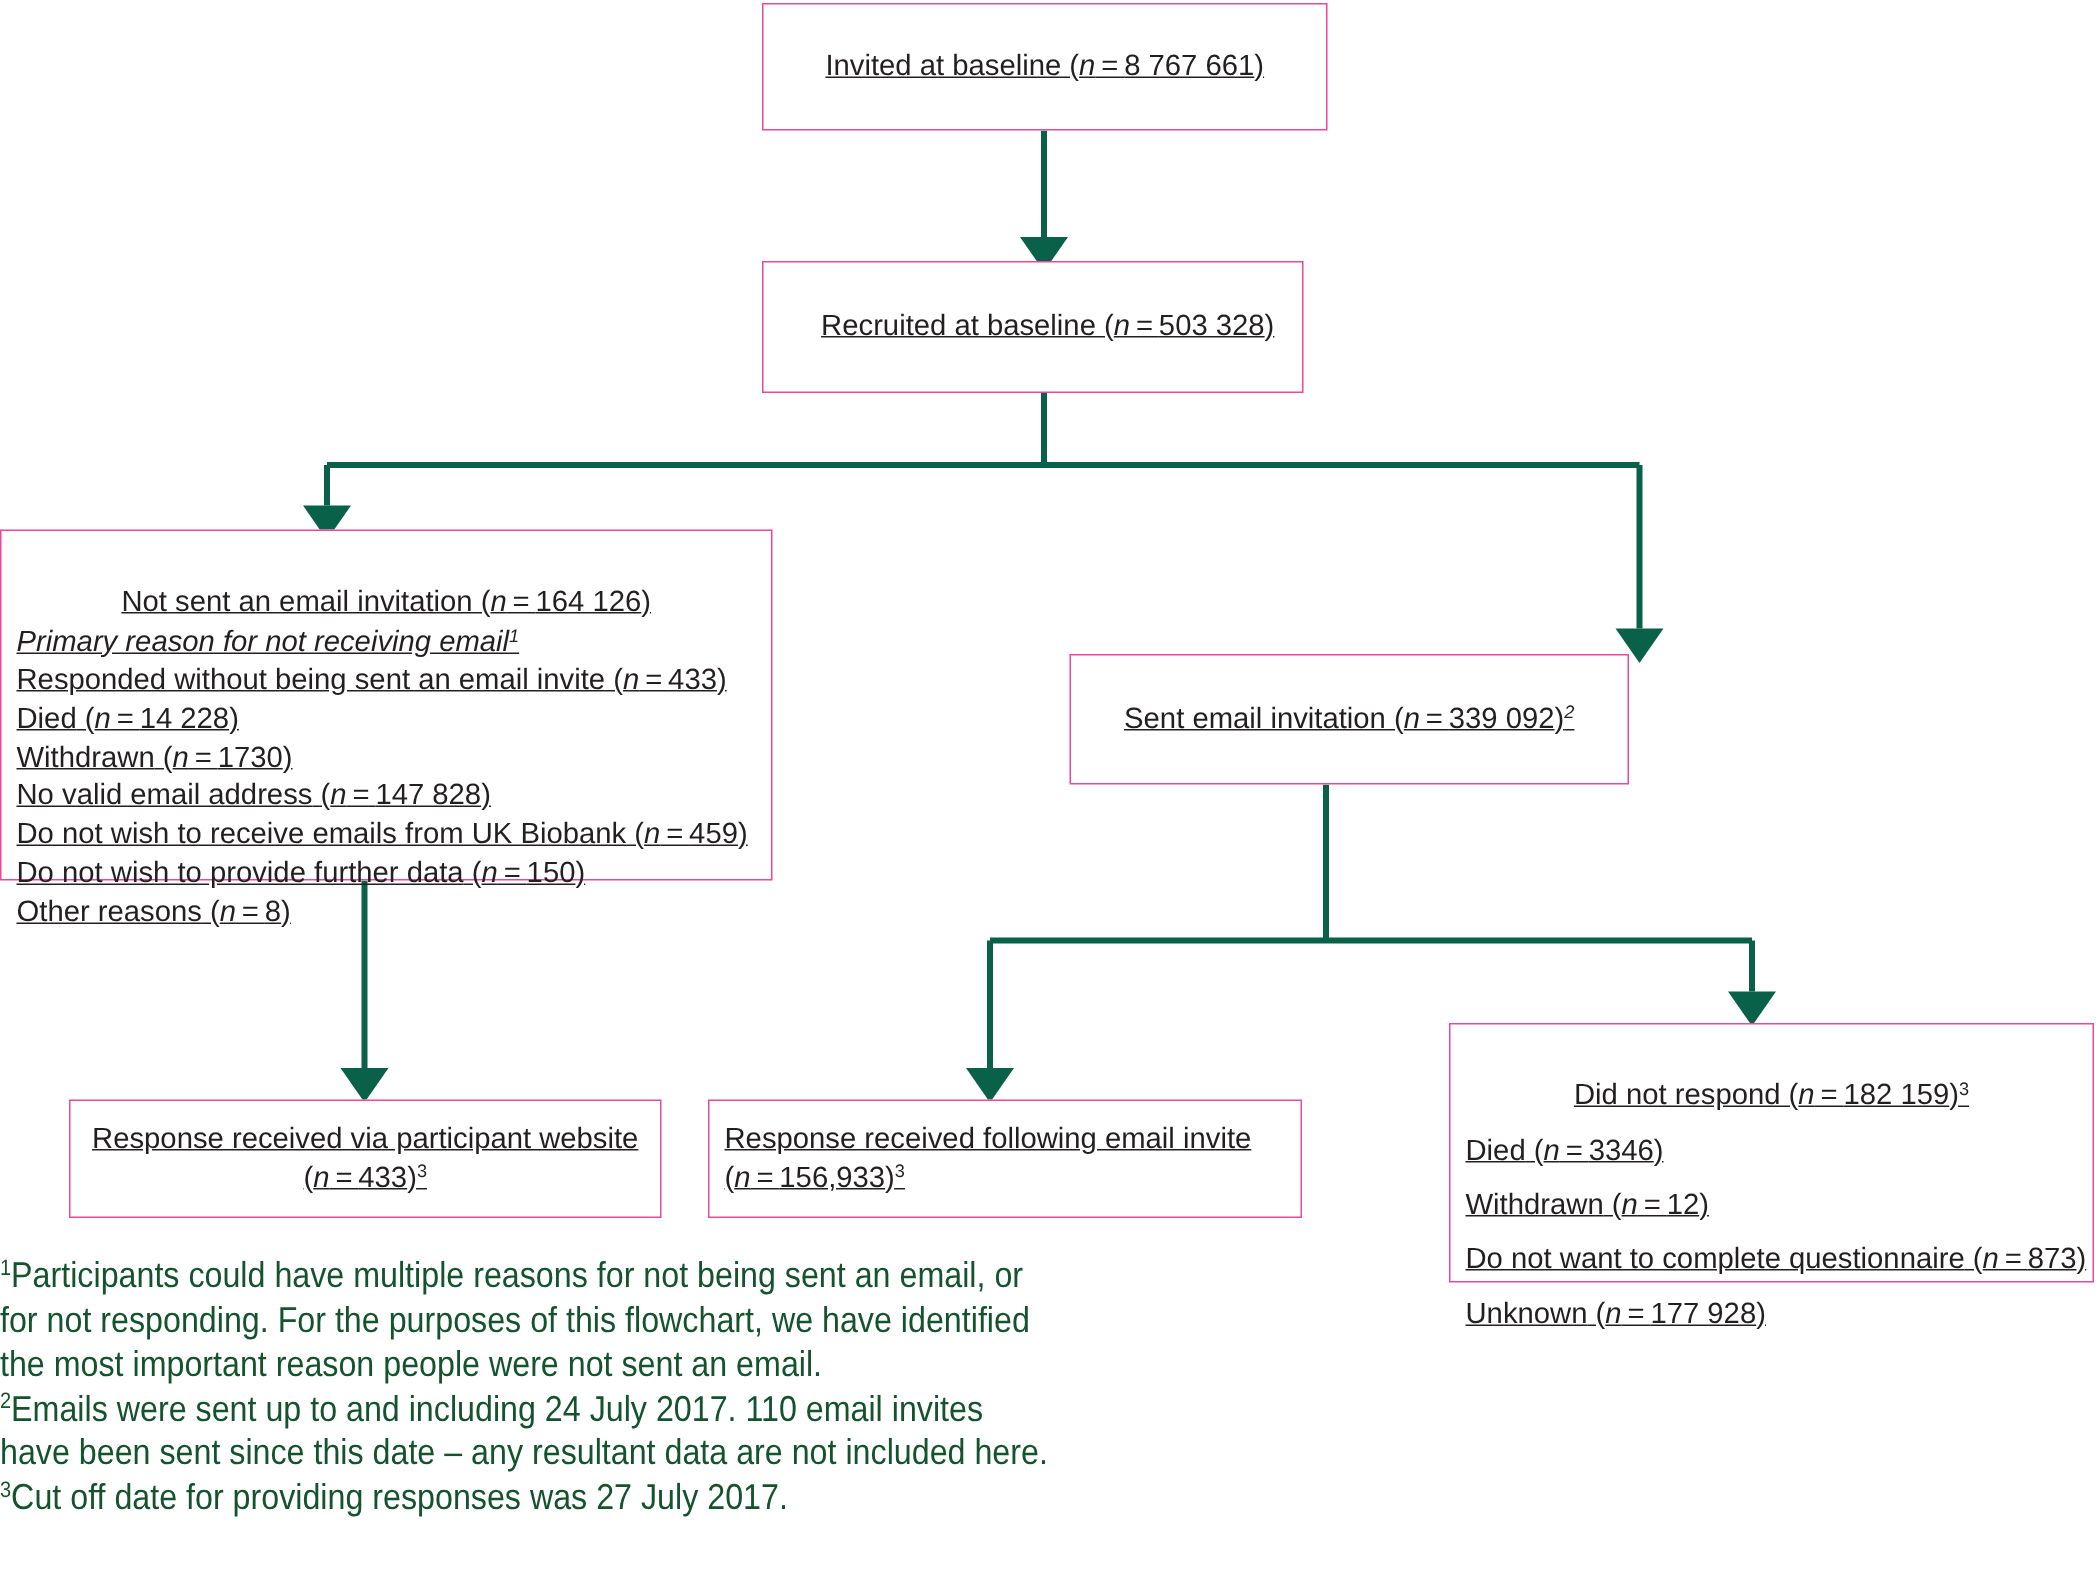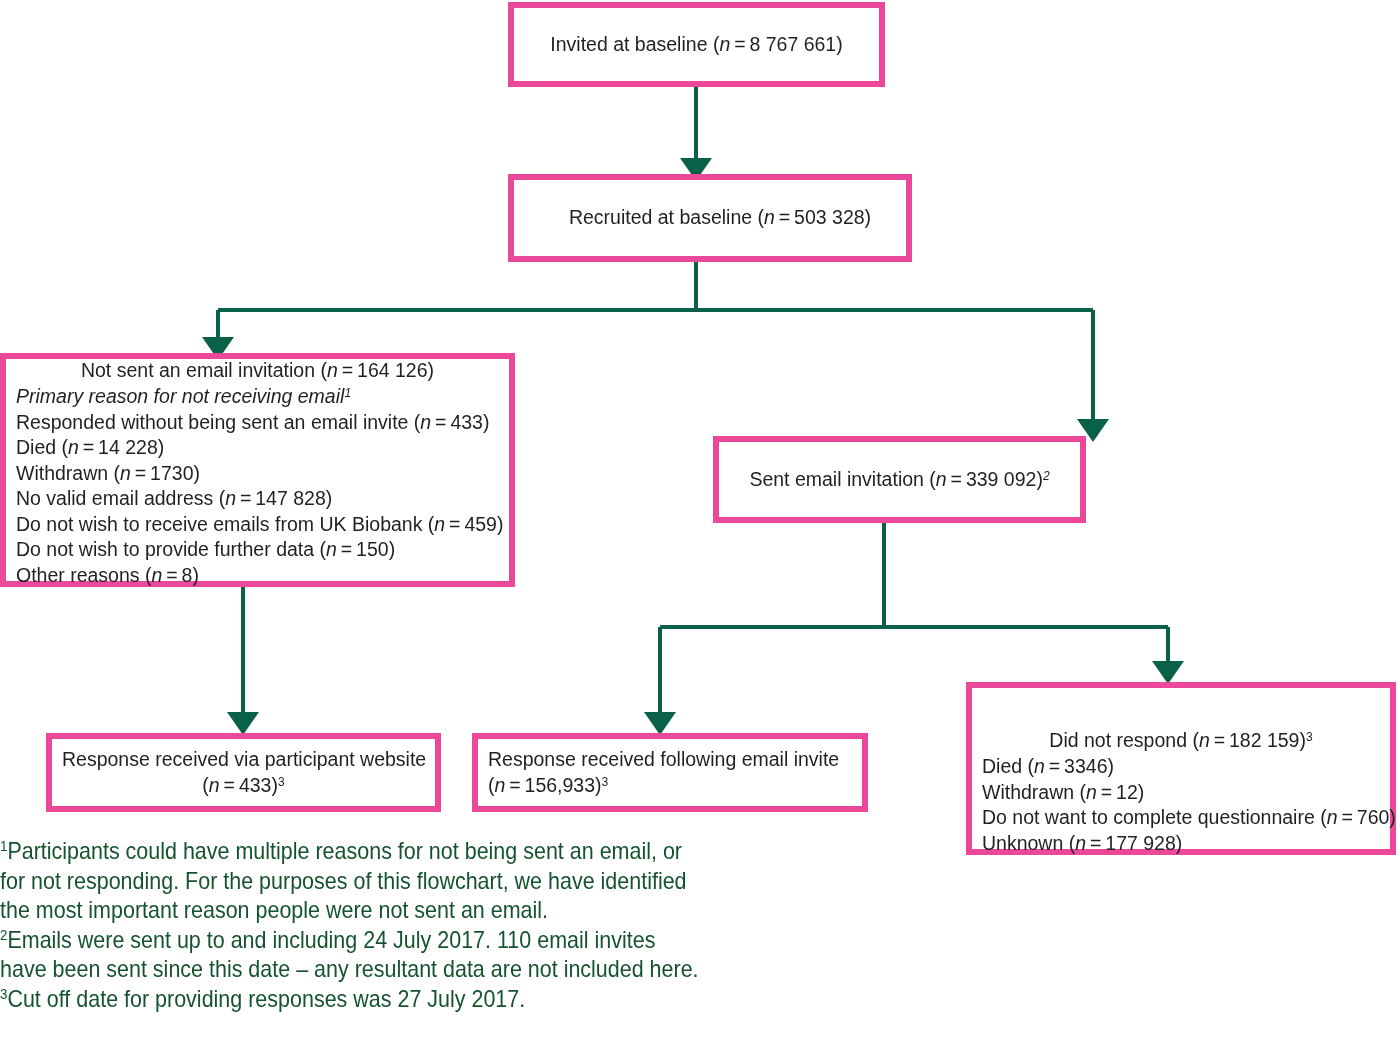--- a/index.html
+++ b/index.html
@@ -24,22 +24,23 @@
   .connectors {
     position: absolute;
     left: 0; top: 0;
     width: 1400px;
     height: 1063px;
     pointer-events: none;
   }
   .box {
     position: absolute;
     box-sizing: border-box;
-    border: 6px solid #ec4899;
+    border: 1px solid #ec4899;
     background: #ffffff;
+    text-decoration: underline;
   }
   .box-inner {
     padding: 0 10px;
     height: 100%;
     display: flex;
     flex-direction: column;
     justify-content: center;
   }
   .box-center .box-inner {
     align-items: center;
@@ -53,22 +54,23 @@
   }
   .line.head {
     text-align: center;
     width: 100%;
     margin-bottom: 1px;
   }
   .line.italic {
     font-style: italic;
   }
   .box-list .box-inner {
-    justify-content: flex-end;
+    justify-content: space-between;
     padding-top: 7px;
+    margin-top: 28px;
   }
   .n {
     font-style: italic;
   }
   sup {
     font-size: 0.62em;
     vertical-align: 0.52em;
     line-height: 0;
   }
   sup.it { font-style: italic; }
@@ -125,21 +127,21 @@
       <polygon points="1152,661 1184,661 1168,684"></polygon>
     </g>
   </svg>
 
   <div class="box box-center" style="left:508px; top:2px; width:377px; height:85px;">
     <div class="box-inner">
       <div class="line">Invited at baseline (<span class="n">n</span> = <span>8 767 661</span>)</div>
     </div>
   </div>
 
-  <div class="box box-center" style="left:508px; top:174px; width:404px; height:88px;padding-left:20px;">
+  <div class="box box-center" style="left:508px; top:174px; width:361px; height:88px;padding-left:20px;">
     <div class="box-inner">
       <div class="line">Recruited at baseline (<span class="n">n</span> = <span>503 328</span>)</div>
     </div>
   </div>
 
   <div class="box box-list" style="left:0px; top:353px; width:515px; height:234px;">
     <div class="box-inner">
       <div class="line head">Not sent an email invitation (<span class="n">n</span> = <span>164 126</span>)</div>
       <div class="line italic"><span>Primary reason for not receiving email</span><sup class="it">1</sup></div>
       <div class="line"><span>Responded without being sent an email invite</span> (<span class="n">n</span> = <span>433</span>)</div>
@@ -170,21 +172,21 @@
       <div class="line">Response received following email invite</div>
       <div class="line">(<span class="n">n</span> = <span>156,933</span>)<sup>3</sup></div>
     </div>
   </div>
 
   <div class="box box-list" style="left:966px; top:682px; width:430px; height:173px;">
     <div class="box-inner">
       <div class="line head">Did not respond (<span class="n">n</span> = <span>182 159</span>)<sup>3</sup></div>
       <div class="line"><span>Died</span> (<span class="n">n</span> = <span>3346</span>)</div>
       <div class="line"><span>Withdrawn</span> (<span class="n">n</span> = <span>12</span>)</div>
-      <div class="line"><span>Do not want to complete questionnaire</span> (<span class="n">n</span> = <span>760</span>)</div>
+      <div class="line"><span>Do not want to complete questionnaire</span> (<span class="n">n</span> = <span>873</span>)</div>
       <div class="line"><span>Unknown</span> (<span class="n">n</span> = <span>177 928</span>)</div>
     </div>
   </div>
 
   <div class="footnotes">
     <p><span class="fn-sup">1</span><span>Participants could have multiple reasons for not being sent an email, or</span></p>
     <p>for not responding. For the purposes of this flowchart, we have identified</p>
     <p>the most important reason people were not sent an email.</p>
     <p><span class="fn-sup">2</span><span>Emails were sent up to and including 24 July 2017. 110 email invites</span></p>
     <p>have been sent since this date – any resultant data are not included here.</p>

